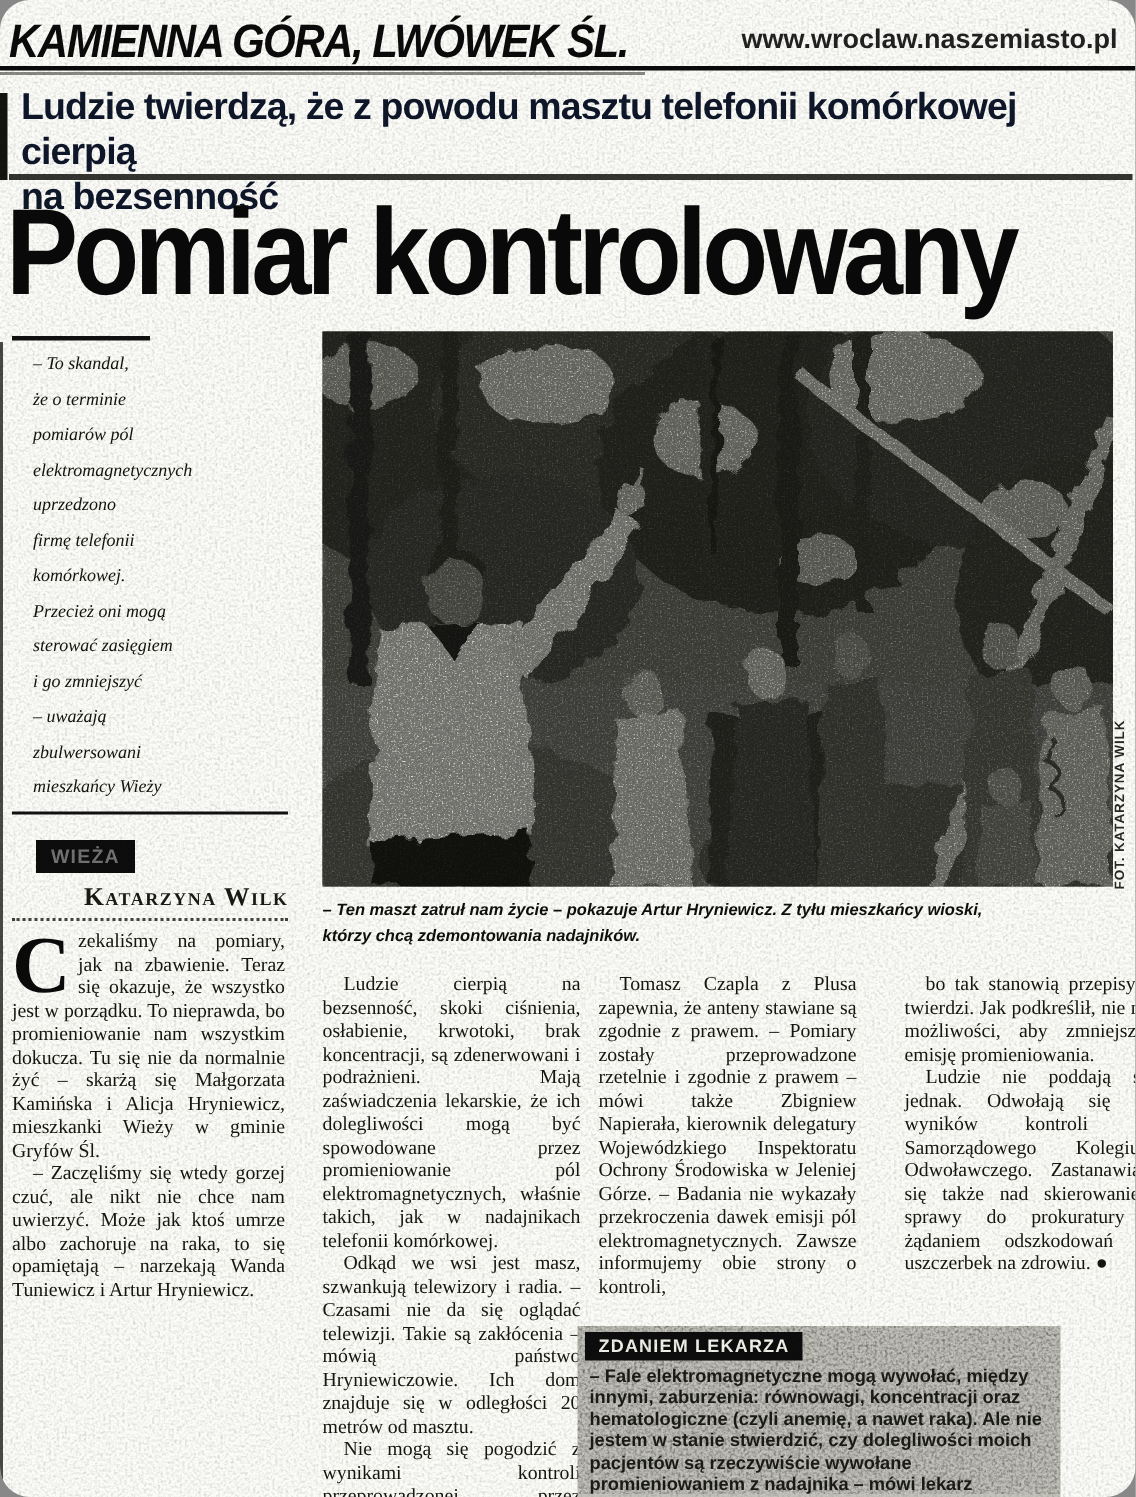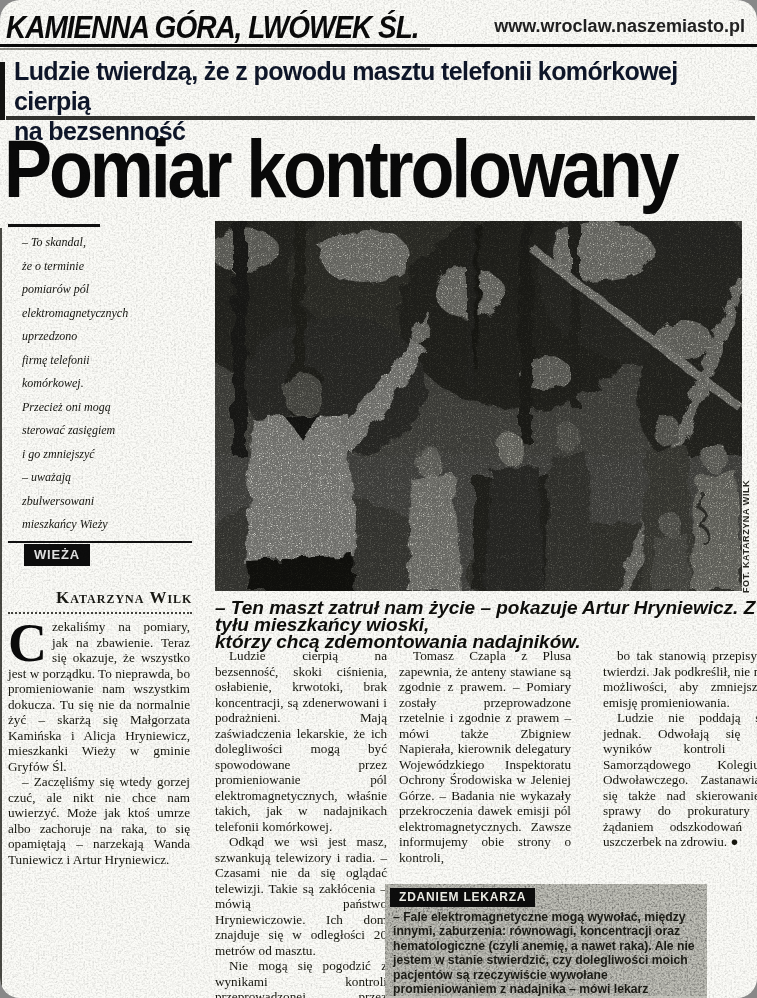--- a/index.html
+++ b/index.html
@@ -49,21 +49,21 @@
     left:9px;top:231px;width:190px;
     font-family:"Liberation Serif",serif;font-style:italic;
     font-size:12px;line-height:23.5px;color:#14140f;
     white-space:pre-line;
     margin-left:13px;
   }
   .quote-rule-bottom{left:8px;top:541px;width:184px;height:2px;background:#111;}
   .left-edge-rule{left:0;top:228px;width:2px;height:770px;background:#4a4a44;}
 
   .location-tag{
-    left:24px;top:544px;background:#0d0d0d;color:#e5e5e5;
+    left:24px;top:560px;background:#0d0d0d;color:#737373;
     font-family:"Liberation Sans",sans-serif;font-weight:bold;
     font-size:13px;letter-spacing:0.8px;padding:3px 10px 4px;
   }
   .byline{
     left:8px;top:588px;
     font-family:"Liberation Serif",serif;font-weight:bold;
     font-variant:small-caps;font-size:17px;letter-spacing:1px;color:#1b1b16;margin-left:48px;
   }
   .byline-rule{left:8px;top:612px;width:184px;border-top:2px dotted #45453f;}
 
@@ -89,21 +89,21 @@
   .photo-frame svg{display:block;width:527px;height:370px;}
   .photo-credit{
     left:741px;top:408px;height:185px;width:14px;
     writing-mode:vertical-rl;transform:rotate(180deg);
     font-family:"Liberation Sans",sans-serif;font-weight:bold;
     font-size:9px;letter-spacing:0.6px;color:#2a2a24;white-space:nowrap;
   }
   .photo-caption{
     left:215px;top:599px;width:542px;margin:0;
     font-family:"Liberation Sans",sans-serif;font-weight:bold;font-style:italic;
-    font-size:19px;line-height:17px;color:#0f0f0c;white-space:pre-line;
+    font-size:11px;line-height:17px;color:#0f0f0c;white-space:pre-line;
   }
 
   
   .doctor-box{left:385px;top:884px;width:322px;height:142px;background:#c3c3bb;overflow:hidden;}
   .doctor-box .box-noise{position:absolute;left:0;top:0;width:322px;height:112px;opacity:0.5;}
   .doctor-label{
     position:absolute;left:5px;top:4px;background:#0d0d0d;color:#f1f1ea;
     font-family:"Liberation Sans",sans-serif;font-weight:bold;
     font-size:12px;letter-spacing:0.8px;padding:2px 9px 3px;
   }

